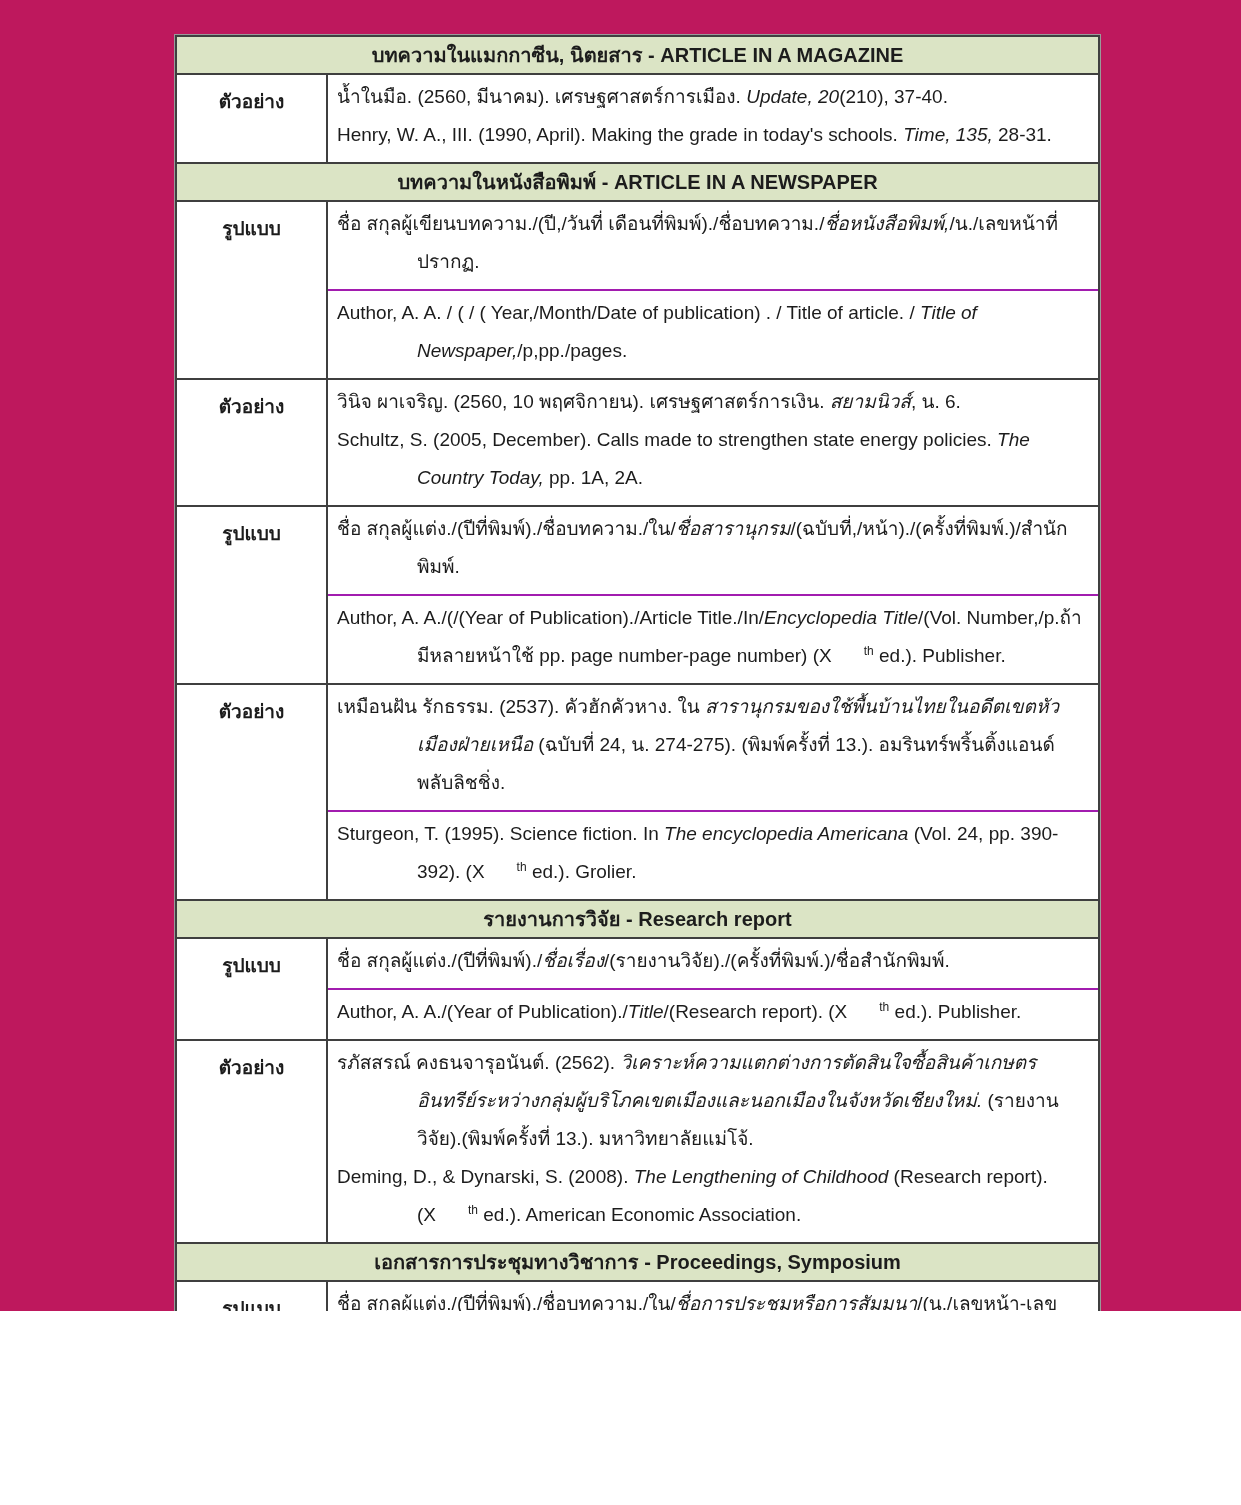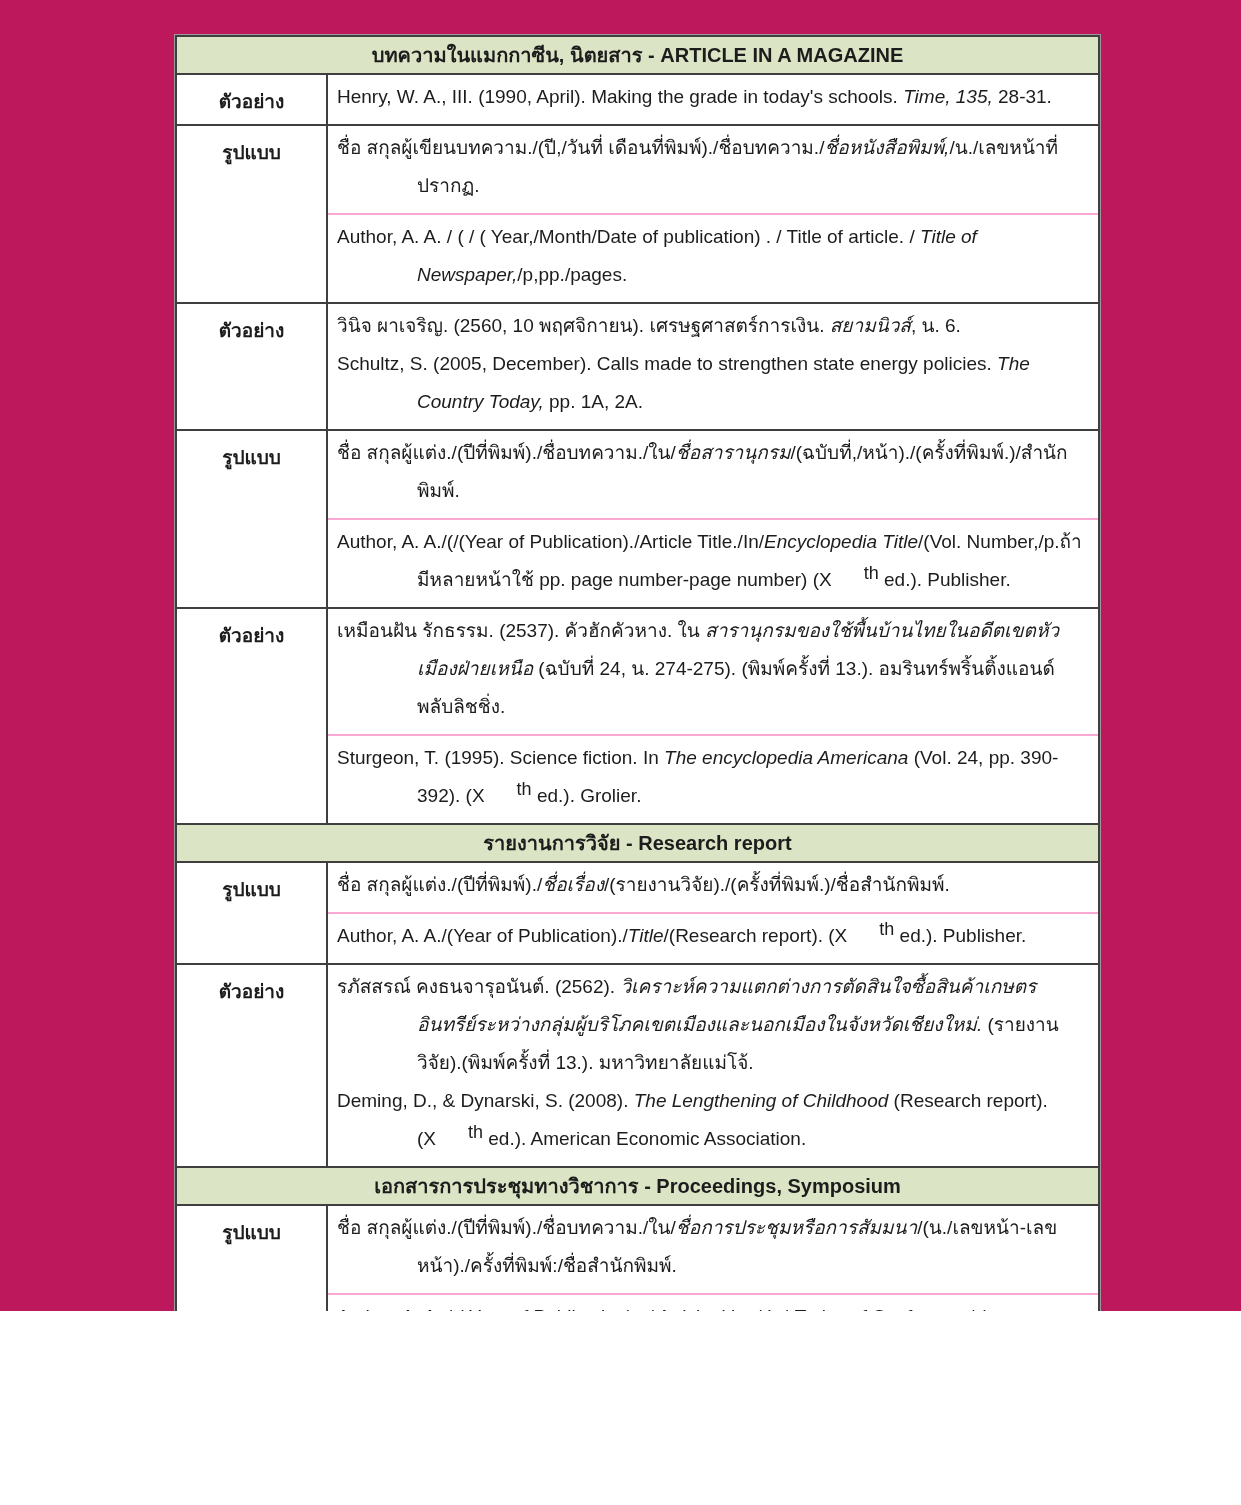--- a/index.html
+++ b/index.html
@@ -58,51 +58,53 @@
   .content-col {
     flex: 1 1 auto;
     display: flex;
     flex-direction: column;
     min-width: 0;
   }
   .cell {
     padding: 3px 10px 8px 9px;
   }
   .cell + .cell {
-    border-top: 2px solid #f9a8d4;
+    border-top: 2px solid #a21caf;
   }
   .para {
     font-size: 19px;
     line-height: 38px;
     padding-left: 80px;
     text-indent: -80px;
     word-wrap: break-word;
   }
   .para i { font-style: italic; }
   .para sup {
-    font-size: 18px;
+    font-size: 12px;
     line-height: 0;
     vertical-align: super;
     padding-left: 32px;
   }
 </style>
 </head>
 <body>
 
 <div class="page">
   <div class="ref-table">
       <div class="section-header">บทความในแมกกาซีน, นิตยสาร - ARTICLE IN A MAGAZINE</div>
       <div class="row">
         <div class="label-col">ตัวอย่าง</div>
         <div class="content-col">
           <div class="cell">
+            <div class="para"><span>น้ำในมือ. (2560, มีนาคม). เศรษฐศาสตร์การเมือง. </span><i>Update, 20</i><span>(210), 37-40.</span></div>
             <div class="para"><span>Henry, W. A., III. (1990, April). Making the grade in today's schools. </span><i>Time, 135,</i><span> 28-31.</span></div>
           </div>
         </div>
       </div>
+      <div class="section-header">บทความในหนังสือพิมพ์ - ARTICLE IN A NEWSPAPER</div>
       <div class="row">
         <div class="label-col">รูปแบบ</div>
         <div class="content-col">
           <div class="cell">
             <div class="para"><span>ชื่อ สกุลผู้เขียนบทความ./(ปี,/วันที่ เดือนที่พิมพ์)./ชื่อบทความ./</span><i>ชื่อหนังสือพิมพ์,</i><span>/น./เลขหน้าที่ปรากฏ.</span></div>
           </div>
           <div class="cell">
             <div class="para"><span>Author, A.  A. / ( / ( Year,/Month/Date  of  publication) . / Title  of  article. / </span><i>Title of Newspaper,</i><span>/p,pp./pages.</span></div>
           </div>
         </div>

